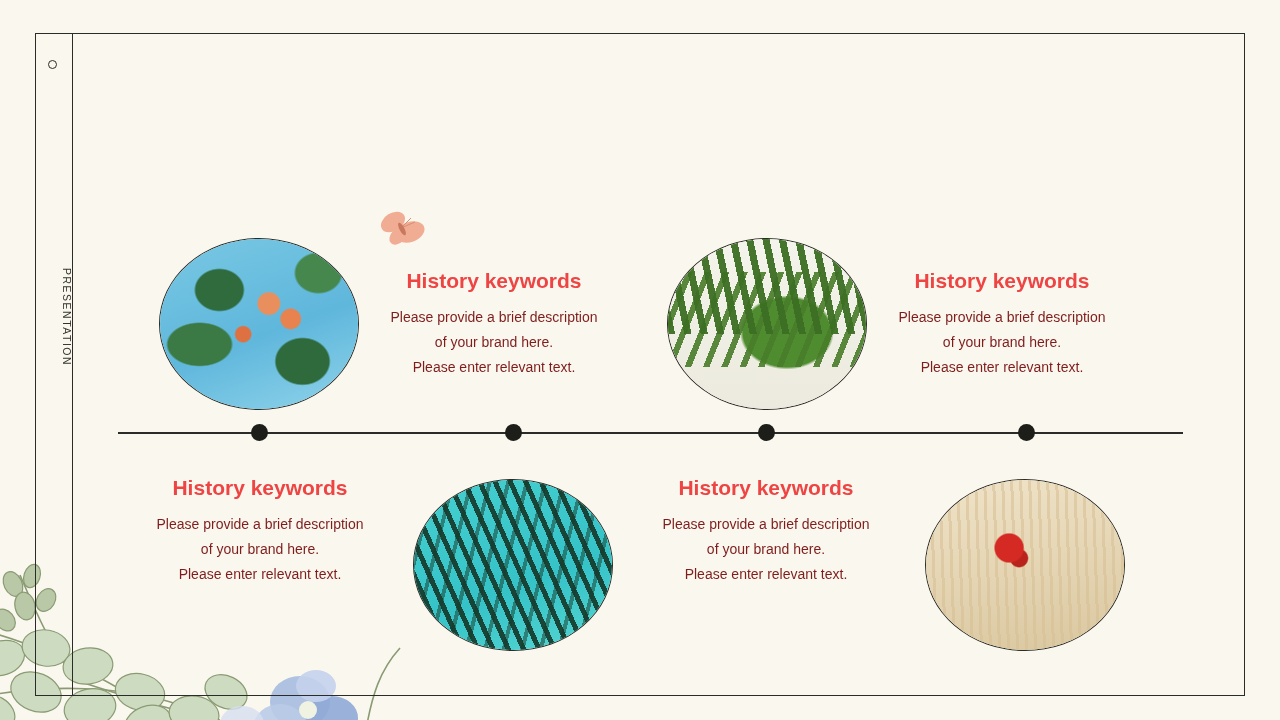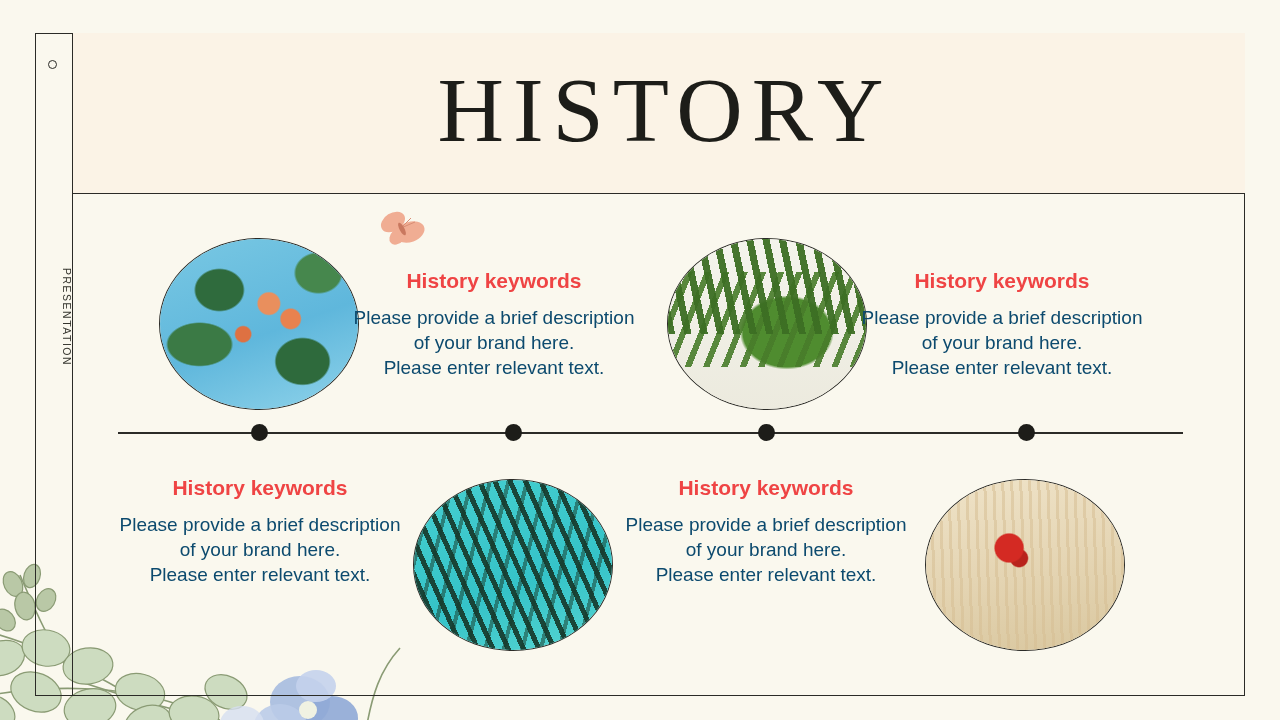--- a/index.html
+++ b/index.html
@@ -150,22 +150,22 @@
   
   .block { position: absolute; width: 310px; text-align: center; }
   .block .heading {
     font-size: 21px;
     font-weight: bold;
     color: #ef4444;
     margin-bottom: 12px;
     font-family: "Liberation Sans", sans-serif;
   }
   .block .line {
-    font-size: 19px;
-    color: #0c4a6e;
+    font-size: 14px;
+    color: #7f1d1d;
     line-height: 25px;
   }
 
   .block.b1 { left: 266px; top: 75px; }
   .block.b2 { left: 774px; top: 75px; }
   .block.b3 { left: 32px;  top: 282px; }
   .block.b4 { left: 538px; top: 282px; }
 
   
   .butterfly {
@@ -223,23 +223,20 @@
       <path d="M386 250 C 392 215, 400 190, 420 168" stroke="#8a9b74" stroke-width="1.6" fill="none"></path>
     </g>
   </svg>
 
   <div class="frame"></div>
   <div class="sidebar">
     <div class="sidebar-dot"></div>
     <div class="sidebar-label">PRESENTATION</div>
   </div>
 
-  <div class="title-band">
-    <div class="title-text">HISTORY</div>
-  </div>
 
   <div class="content">
 
     <svg class="butterfly" viewBox="0 0 62 62" xmlns="http://www.w3.org/2000/svg">
       <g fill="#f0a98f" opacity="0.95">
         <ellipse cx="22" cy="20" rx="13" ry="9" transform="rotate(-32 22 20)"></ellipse>
         <ellipse cx="39" cy="30" rx="15" ry="10" transform="rotate(-20 39 30)"></ellipse>
         <ellipse cx="27" cy="34" rx="10" ry="7" transform="rotate(-45 27 34)"></ellipse>
       </g>
       <g stroke="#d98d74" stroke-width="1" fill="none">

